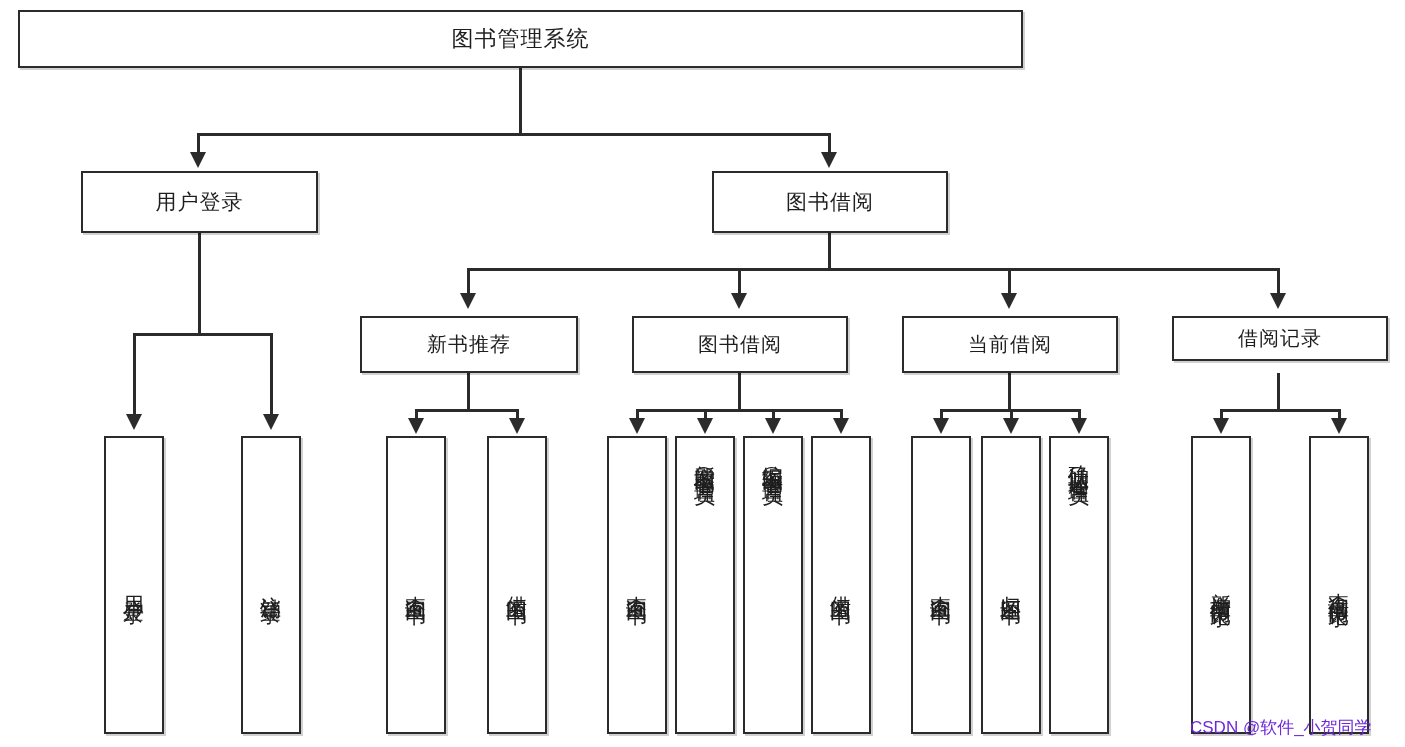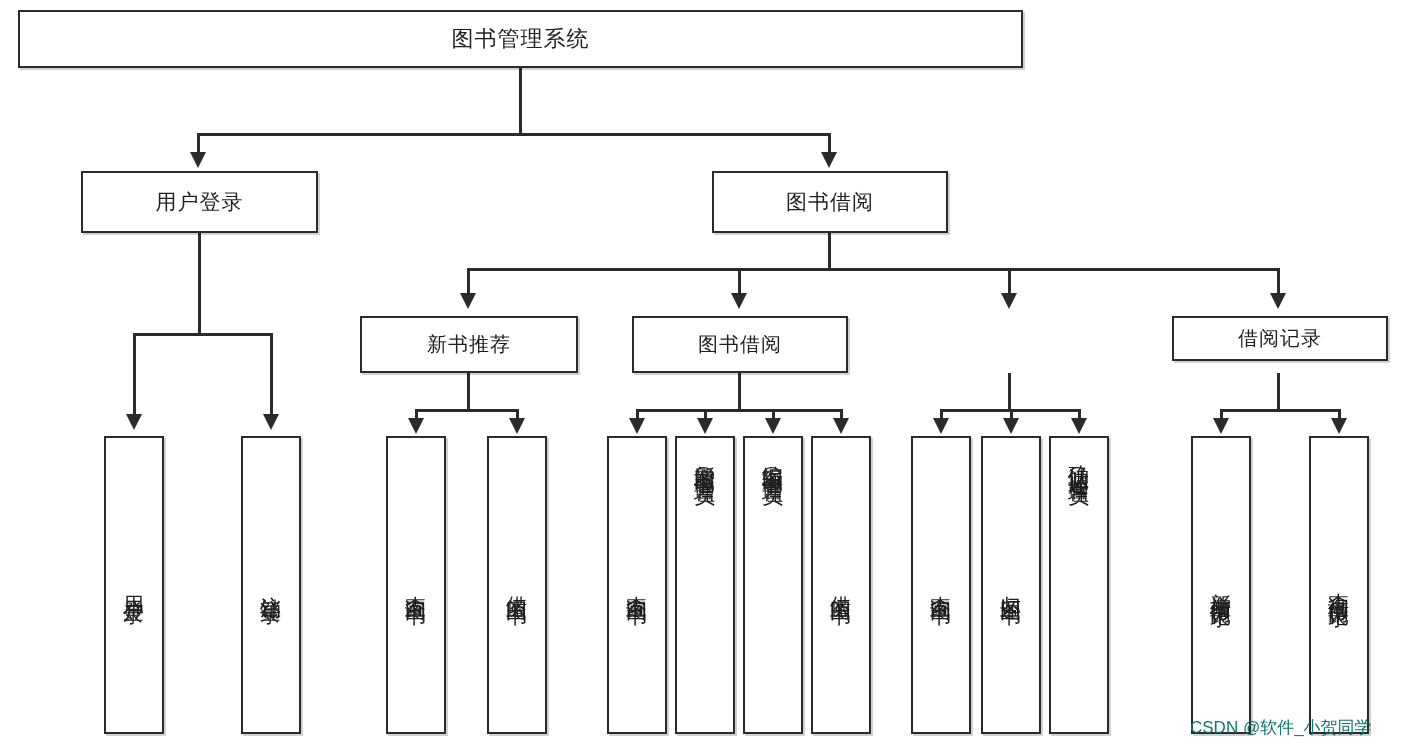--- a/index.html
+++ b/index.html
@@ -62,21 +62,21 @@
     border-left:8px solid transparent;
     border-right:8px solid transparent;
     border-top:16px solid #2b2b2b;
     z-index:2;
   }
 
   
   .watermark{
     position:absolute;
     font-size:17px;
-    color:#0f766e;
+    color:#6d28d9;
     white-space:nowrap;
     z-index:6;
     pointer-events:none;
     text-align:center;
   }
 </style>
 </head>
 <body>
 
 <div id="canvas">
@@ -122,20 +122,23 @@
   <div class="arrow" style="left:1001px;top:293px;"></div>
 
   <div class="vline" style="left:1277px;top:268px;height:26px;"></div>
   <div class="arrow" style="left:1270px;top:293px;"></div>
 
   <div class="node lvl2" style="left:360px;top:316px;width:218px;height:57px;">
     <span class="label">新书推荐</span>
   </div>
   <div class="node lvl2" style="left:632px;top:316px;width:216px;height:57px;">
     <span class="label">图书借阅</span>
+  </div>
+  <div class="node lvl2" style="left:902px;top:316px;width:216px;height:57px;">
+    <span class="label">当前借阅</span>
   </div>
   <div class="node lvl2" style="left:1172px;top:316px;width:216px;height:45px;">
     <span class="label">借阅记录</span>
   </div>
 
   <div class="vline" style="left:467px;top:373px;height:38px;"></div>
   <div class="hline" style="left:415px;top:409px;width:104px;"></div>
   <div class="vline" style="left:415px;top:409px;height:12px;"></div>
   <div class="arrow" style="left:408px;top:418px;"></div>
   <div class="vline" style="left:516px;top:409px;height:12px;"></div>

